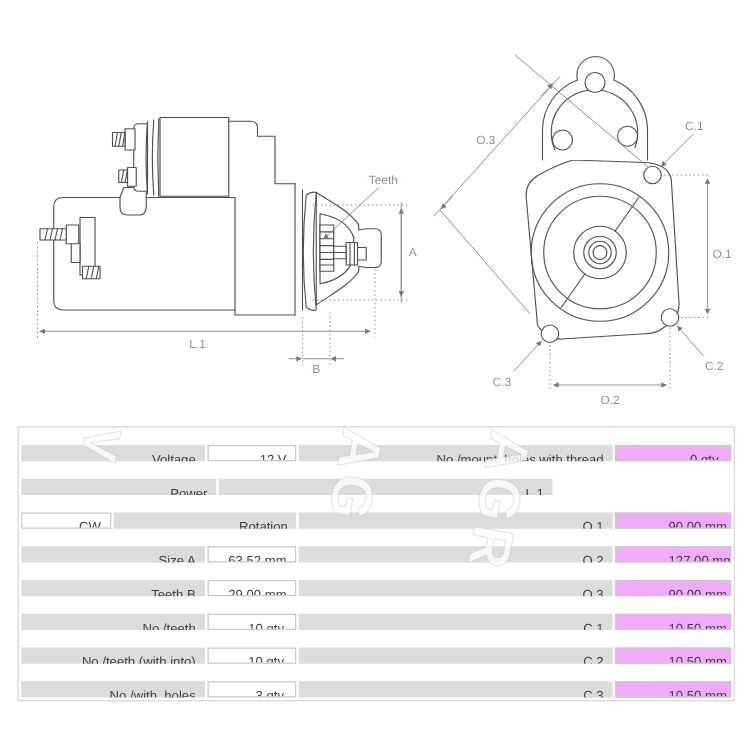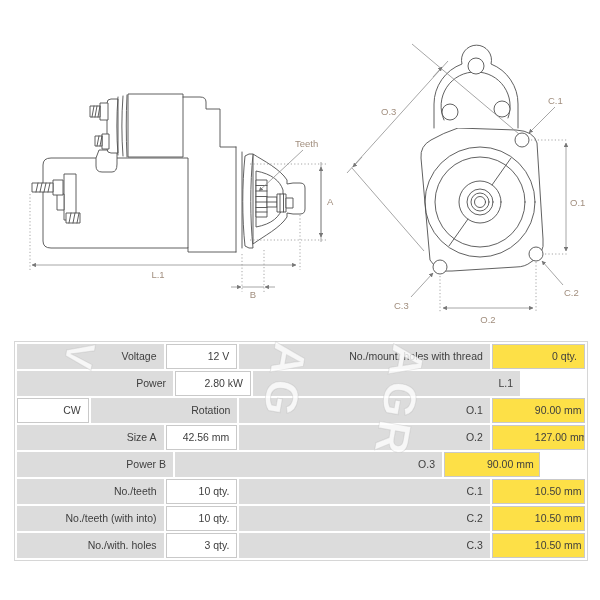--- a/index.html
+++ b/index.html
@@ -19,25 +19,25 @@
   .dt{stroke:var(--dim);stroke-width:0.8;fill:none;stroke-dasharray:1.2 2.2;}
   .lbl{fill:var(--lbl);font-size:9.5px;}
   .arrw{fill:#777;}
 
   
   .spec-table{position:absolute;left:14px;top:341px;width:574px;background:#fff;
     border:1px solid #d6d6d6;padding:2px;}
   .spec-row{display:flex;height:25px;margin-bottom:2px;column-gap:2px;}
   .spec-row:last-child{margin-bottom:0;}
   .cell{font-size:10.5px;color:var(--text);text-align:right;line-height:23px;
-    padding-right:7px;white-space:nowrap;overflow:hidden;}
+    padding-right:7px;white-space:nowrap;overflow:hidden;margin-top:12px;}
   .c-l1{width:156px;background:var(--cellbg);line-height:25px;}
   .c-v1{width:76px;background:#fff;border:1px solid var(--cellborder);}
   .c-l2{width:267px;background:var(--cellbg);line-height:25px;}
-  .c-v2{width:96px;background:#fde047;border:1px solid var(--cellborder);padding-left:42px;}
+  .c-v2{width:96px;background:#f0abfc;border:1px solid var(--cellborder);padding-left:42px;}
 
   
   .wm{position:absolute;font-weight:bold;font-size:46px;color:rgba(255,255,255,0.78);
     -webkit-text-stroke:1px rgba(170,170,170,0.28);transform-origin:0 0;transform:rotate(100deg);
     pointer-events:none;z-index:5;letter-spacing:4px;}
   .wm-1{left:104px;top:346px;font-size:40px;}
   .wm-2{left:318px;top:348px;}
   .wm-3{left:436px;top:350px;}
 </style>
 </head>
@@ -172,37 +172,37 @@
   
   <div class="spec-table">
     <div class="spec-row">
       <div class="cell c-l1">Voltage</div>
       <div class="cell c-v1">12 V</div>
       <div class="cell c-l2">No./mount. holes with thread</div>
       <div class="cell c-v2">0 qty.</div>
     </div>
     <div class="spec-row">
       <div class="cell c-l1">Power</div>
-      <div class="cell c-v1">2.80 kW</div>
       <div class="cell c-l2">L.1</div>
     </div>
     <div class="spec-row">
       <div class="cell c-v1">CW</div>
       <div class="cell c-l1">Rotation</div>
       <div class="cell c-l2">O.1</div>
       <div class="cell c-v2">90.00 mm</div>
     </div>
     <div class="spec-row">
       <div class="cell c-l1">Size A</div>
-      <div class="cell c-v1">42.56 mm</div>
+      <div class="cell c-v1">63.52 mm</div>
       <div class="cell c-l2">O.2</div>
       <div class="cell c-v2">127.00 mm</div>
     </div>
     <div class="spec-row">
-      <div class="cell c-l1">Power B</div>
+      <div class="cell c-l1">Teeth B</div>
+      <div class="cell c-v1">29.00 mm</div>
       <div class="cell c-l2">O.3</div>
       <div class="cell c-v2">90.00 mm</div>
     </div>
     <div class="spec-row">
       <div class="cell c-l1">No./teeth</div>
       <div class="cell c-v1">10 qty.</div>
       <div class="cell c-l2">C.1</div>
       <div class="cell c-v2">10.50 mm</div>
     </div>
     <div class="spec-row">

